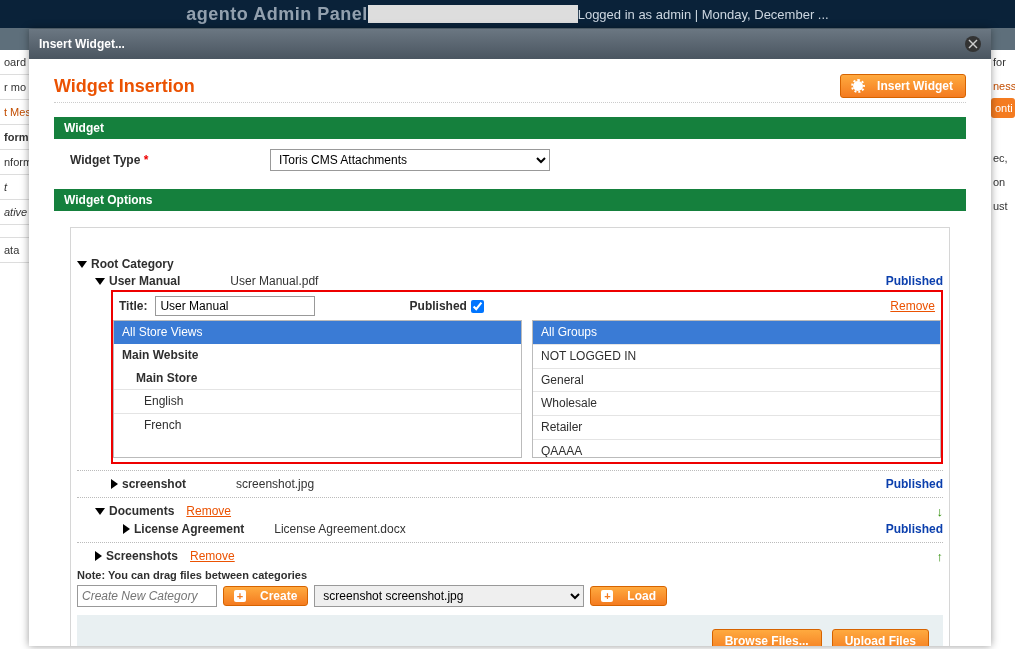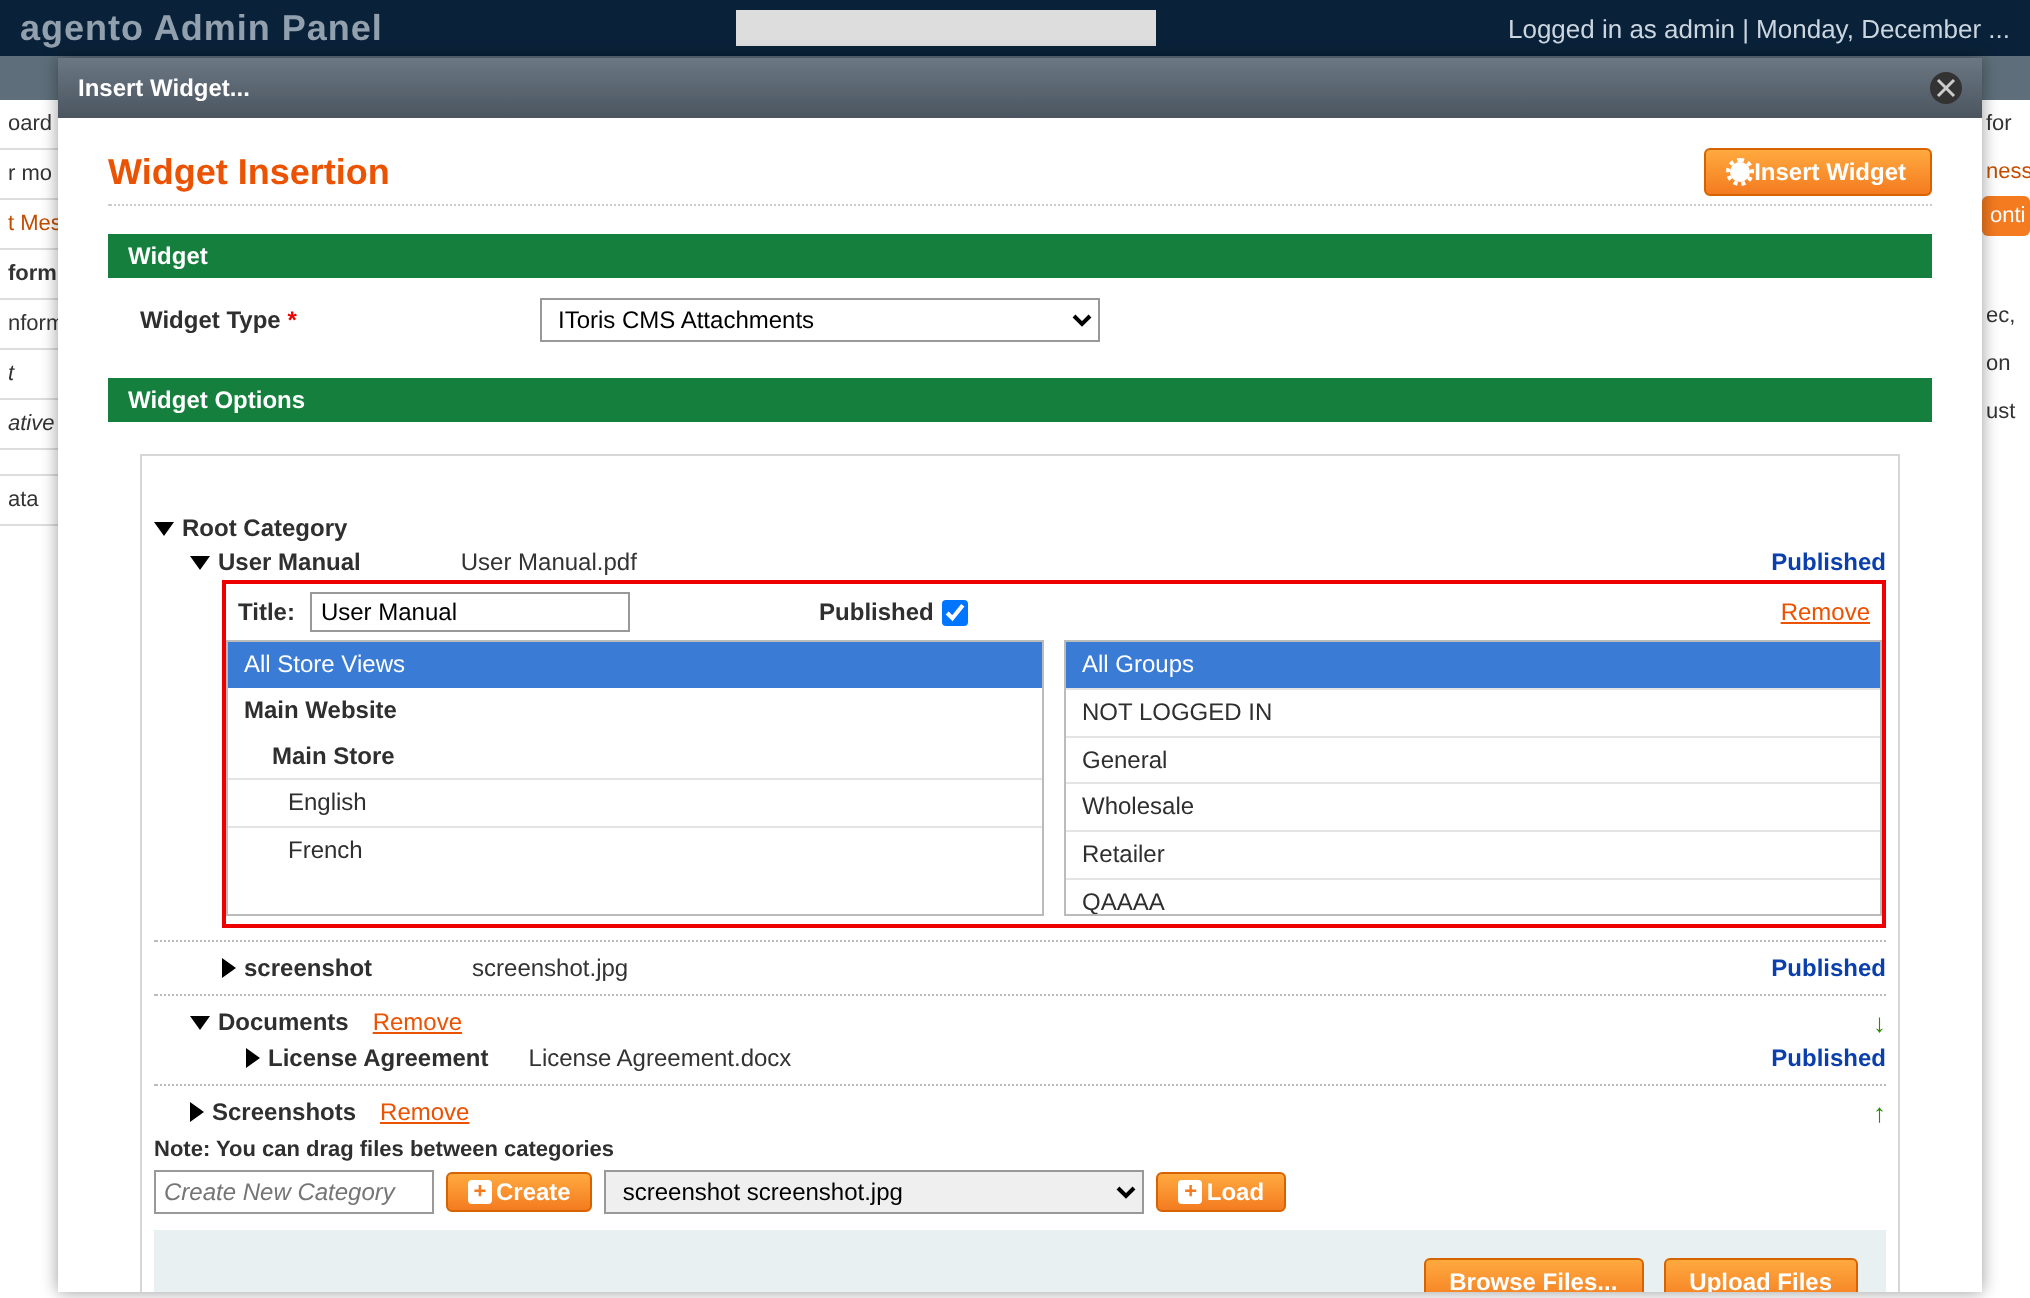--- a/index.html
+++ b/index.html
@@ -1,38 +1,38 @@
 <!DOCTYPE html>
 <html><head>
 <meta charset="utf-8">
 <style>
 * { box-sizing: border-box; margin: 0; padding: 0; }
 body { font-family: Arial, Helvetica, sans-serif; font-size: 12px; background: #fff; color: #2f2f2f; width: 1015px; height: 649px; overflow: hidden; position: relative; }
 
 
-.bg-header { background: #0a2239; color: #ccd6e0; height: 28px; padding: 0 10px; display: flex; align-items: center; justify-content: space-between; font-size: 13px; }
+.bg-header { background: #0a2239; color: #ccd6e0; height: 28px; padding: 0 10px; display: flex; align-items: center; justify-content: center; font-size: 13px; }
 .bg-header .logo { font-weight: bold; font-size: 18px; letter-spacing: 0.5px; opacity: 0.7; }
 .bg-header .search { background: #ddd; width: 210px; height: 18px; }
 .bg-nav { background: #5e6f7b; height: 22px; }
 .bg-side { position: absolute; left: 0; top: 50px; width: 30px; }
 .bg-side div { padding: 6px 4px; font-size: 11px; color: #333; border-bottom: 1px solid #ddd; white-space: nowrap; overflow: hidden; }
 .bg-right { position: absolute; right: 0; top: 50px; width: 24px; }
 .bg-right div { padding: 6px 2px; font-size: 11px; color: #333; white-space: nowrap; overflow: hidden; }
 .bg-right .tab { background: #f47b20; color: #fff; border-radius: 3px; padding: 4px; margin-bottom: 4px; }
 
 
 .modal { position: absolute; left: 29px; top: 29px; width: 962px; height: 617px; background: #fff; border: 0; box-shadow: 0 0 8px rgba(0,0,0,0.4); display: flex; flex-direction: column; }
 .modal-titlebar { background: linear-gradient(#6b7782, #4a5560); color: #fff; font-weight: bold; font-size: 12px; padding: 7px 10px; display: flex; justify-content: space-between; align-items: center; gap: 32px; }
 .modal-titlebar .close { width: 16px; height: 16px; background: #333; border-radius: 50%; display: flex; align-items: center; justify-content: center; color: #ccc; font-size: 12px; cursor: pointer; }
 
 .modal-body { padding: 15px 25px; overflow: auto; flex: 1; }
 
 .page-head { display: flex; justify-content: space-between; align-items: center; margin-bottom: 4px; }
 .page-title { color: #eb5202; font-size: 18px; font-weight: bold; }
-.btn-orange { background: linear-gradient(#ffaa3f, #f47b20); border: 1px solid #d66300; color: #fff; font-weight: bold; font-size: 12px; padding: 4px 12px; border-radius: 3px; cursor: pointer; display: inline-flex; align-items: center; gap: 2px; }
+.btn-orange { background: linear-gradient(#ffaa3f, #f47b20); border: 1px solid #d66300; color: #fff; font-weight: bold; font-size: 12px; padding: 4px 12px; border-radius: 3px; cursor: pointer; display: inline-flex; align-items: center; gap: 14px; }
 .btn-orange.small { padding: 2px 10px; }
 .hr { border-top: 1px dotted #ccc; margin: 4px 0 14px; }
 
 .section-head { background: #15803d; color: #fff; font-weight: bold; font-size: 12px; padding: 4px 10px; }
 .section-body { padding: 10px 16px; }
 
 .field-row { display: flex; align-items: center; margin-bottom: 8px; }
 .field-label { width: 200px; font-weight: bold; font-size: 12px; }
 .field-label .req { color: #e00; }
 .select { width: 280px; height: 22px; border: 1px solid #999; background: #fff; font-size: 12px; padding: 1px 4px; }
@@ -221,21 +221,21 @@
             <span class="tree-label">Documents</span>
             <span style="margin-left:12px" class="link-remove">Remove</span>
           </div>
           <span class="down-arrow-green">↓</span>
         </div>
 
         <div class="row-line indent-25">
           <div class="tree-row">
             <span class="tree-arrow arrow-right"></span>
             <span class="tree-label">License Agreement</span>
-            <span class="tree-file" style="margin-left:20px">License Agreement.docx</span>
+            <span class="tree-file" style="margin-left:30px">License Agreement.docx</span>
           </div>
           <span class="status-published">Published</span>
         </div>
 
         <div class="dotsep"></div>
 
         <div class="row-line indent-1">
           <div class="tree-row">
             <span class="tree-arrow arrow-right"></span>
             <span class="tree-label">Screenshots</span>

